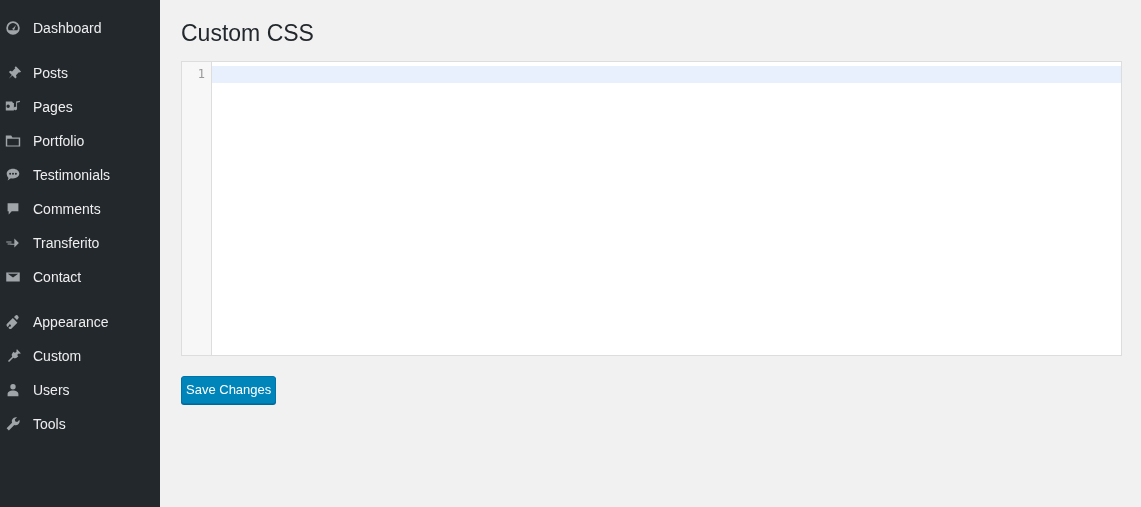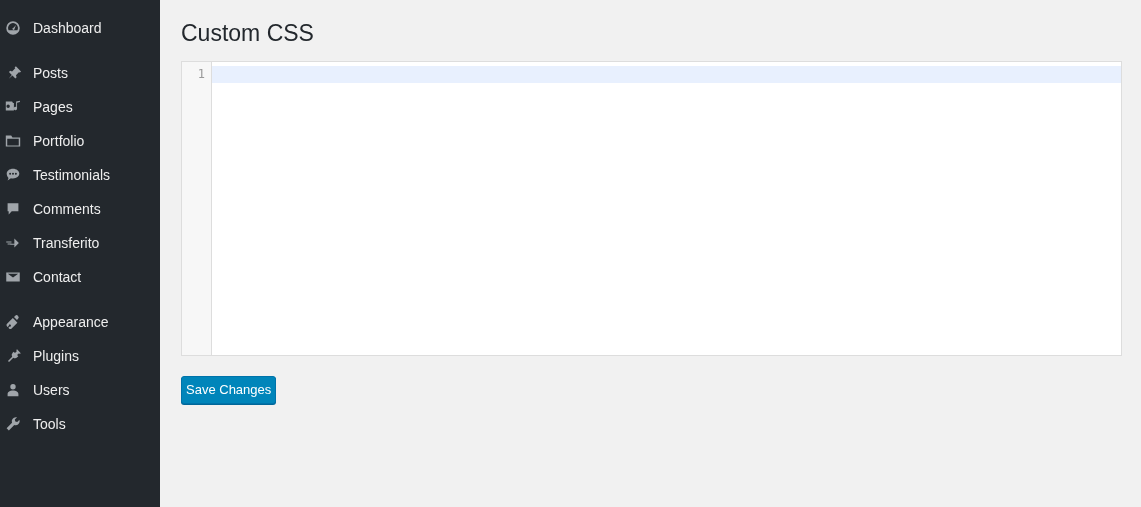--- a/index.html
+++ b/index.html
@@ -243,21 +243,21 @@
       </span>
       <span class="menu-label">Appearance</span>
     </div>
 
     <div class="menu-item">
       <span class="menu-icon">
         <svg viewBox="0 0 20 20">
             <path d="M14.5 2.5l-1 1 .9.9-2.2 2.2-1.4-1.4-1.2 1.2a3.6 3.6 0 00-.5 4.4l-4.7 4.7 1.2 1.2 4.7-4.7a3.6 3.6 0 004.4-.5l1.2-1.2-1.4-1.4L16.7 7l.9.9 1-1-4.1-4.4z"></path>
           </svg>
       </span>
-      <span class="menu-label">Plugins</span>
+      <span class="menu-label">Custom</span>
     </div>
 
     <div class="menu-item">
       <span class="menu-icon">
         <svg viewBox="0 0 20 20">
             <path d="M10 3.4a3 3 0 110 6 3 3 0 010-6zm0 7.2c3.3 0 6 1.7 6 3.8V17H4v-2.6c0-2.1 2.7-3.8 6-3.8z"></path>
           </svg>
       </span>
       <span class="menu-label">Users</span>
     </div>

